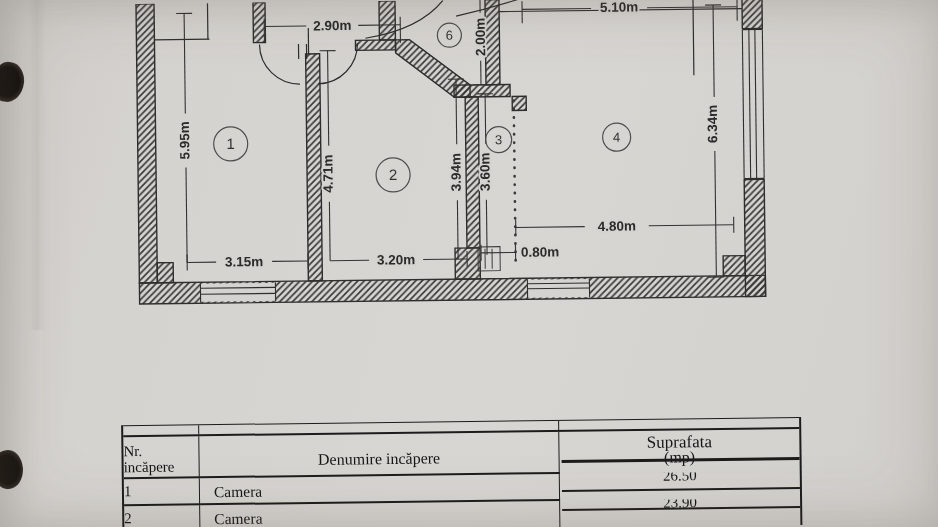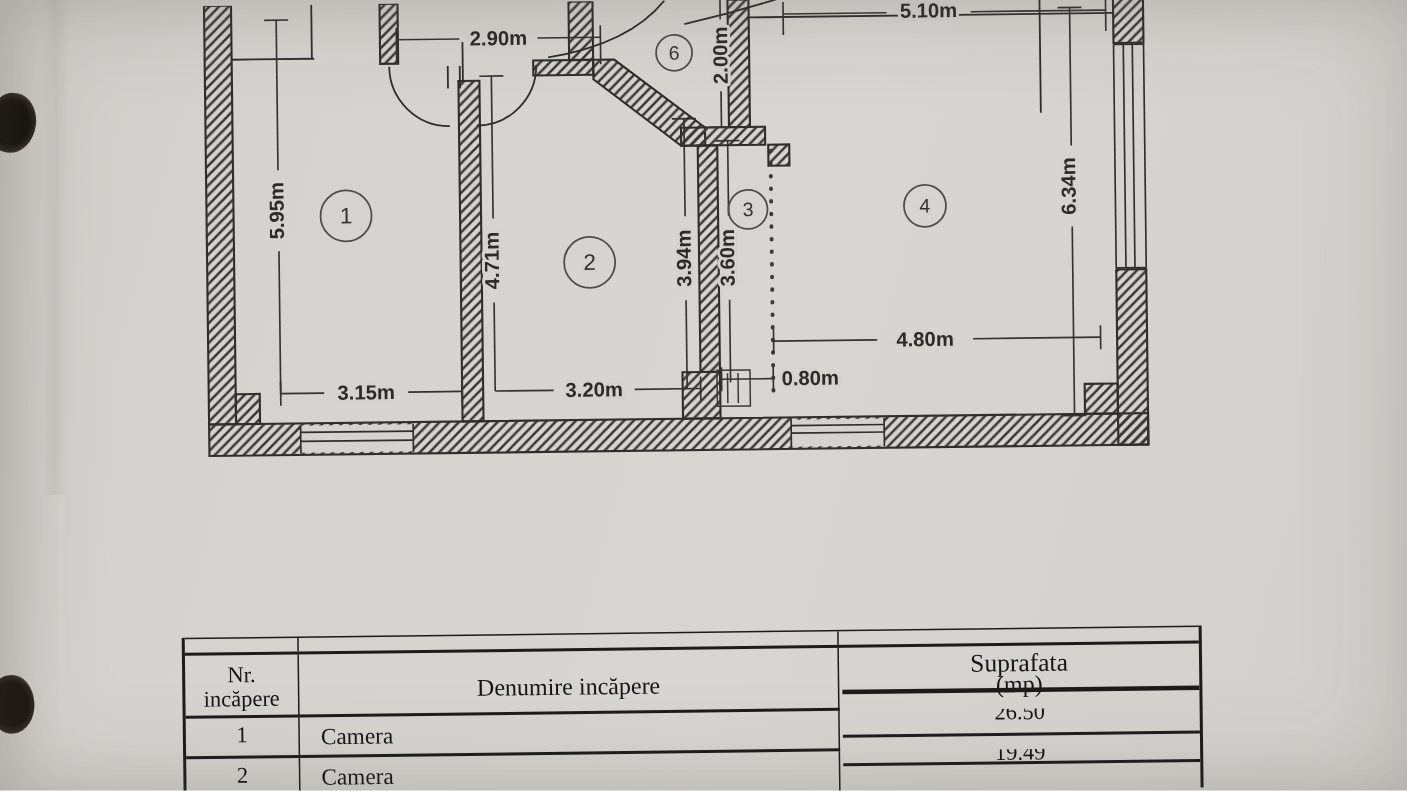--- a/index.html
+++ b/index.html
@@ -40,21 +40,21 @@
   .hole-bottom{left:-6px;top:450px;width:29px;height:39px;transform:rotate(-4deg);
     background:radial-gradient(ellipse at 45% 50%, #17120e 0 52%, #2d2620 68%, rgba(70,60,50,0.35) 82%, rgba(70,60,50,0) 100%);}
 
   
   .area-table{position:absolute;left:119px;top:427px;width:676px;
     border-left:2px solid #1c1c1c;border-right:2px solid #1c1c1c;
     color:#161616;}
   .t-row{display:flex;box-sizing:border-box;}
   .t-cell{box-sizing:border-box;border-right:1.5px solid #1c1c1c;overflow:hidden;}
   .t-cell:last-child{border-right:none;}
-  .c1{width:76px;text-align:center;}
+  .c1{width:76px;text-align:left;}
   .c2{width:360px;}
   .c3{width:240px;text-align:center;}
   .t-strip{height:10px;border-top:1.5px solid #1c1c1c;}
   .t-strip .t-cell{height:100%;}
   .t-header{height:44px;border-top:2px solid #1c1c1c;}
   .t-header .c1{font-size:15px;line-height:16px;padding-top:6px;border-bottom:2.5px solid #1c1c1c;}
   .t-header .c2{font-size:16px;text-align:center;padding-top:16px;border-bottom:2.5px solid #1c1c1c;}
   .t-header .c3{font-size:17px;line-height:15px;padding-top:4px;}
   .t-header .c3 .mp{font-size:16px;}
   .t-data{height:27px;}
@@ -247,21 +247,21 @@
       </div>
     </div>
     <div class="t-row t-data">
       <div class="t-cell c1">1</div>
       <div class="t-cell c2">Camera</div>
       <div class="t-cell c3"><span>26.50</span></div>
     </div>
     <div class="t-row t-data last">
       <div class="t-cell c1">2</div>
       <div class="t-cell c2">Camera</div>
-      <div class="t-cell c3"><span>19.49</span></div>
+      <div class="t-cell c3"><span>23.90</span></div>
     </div>
     <div class="c3line l1"></div>
     <div class="c3line l2"></div>
     <div class="c3line l3"></div>
   </div>
 </div>
 
 <div class="edge-shade"></div>
 <div class="hole hole-top"></div>
 <div class="hole hole-bottom"></div>

